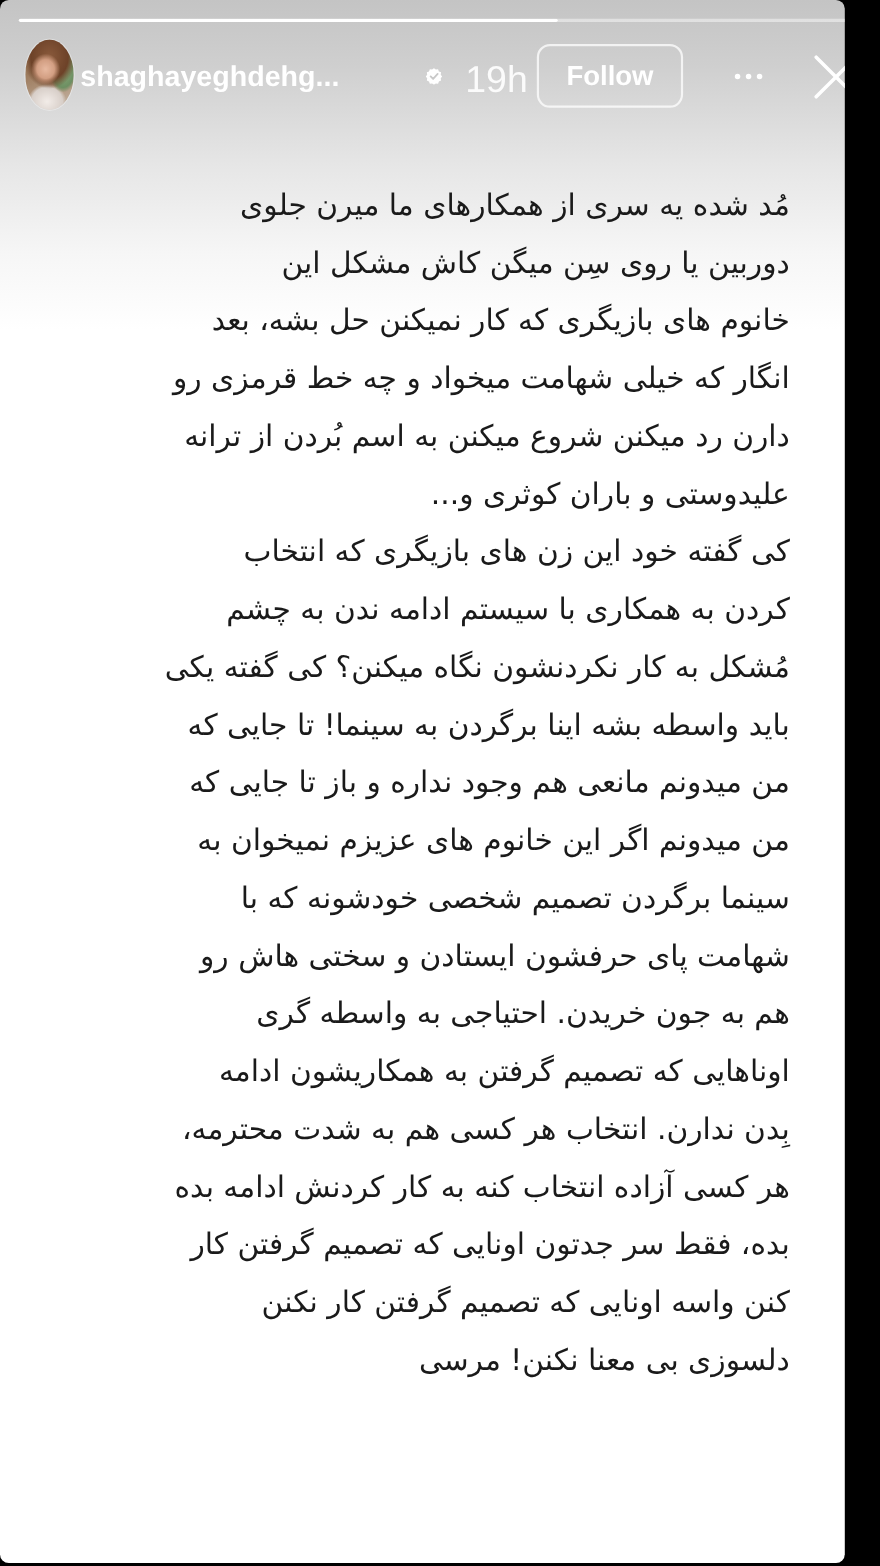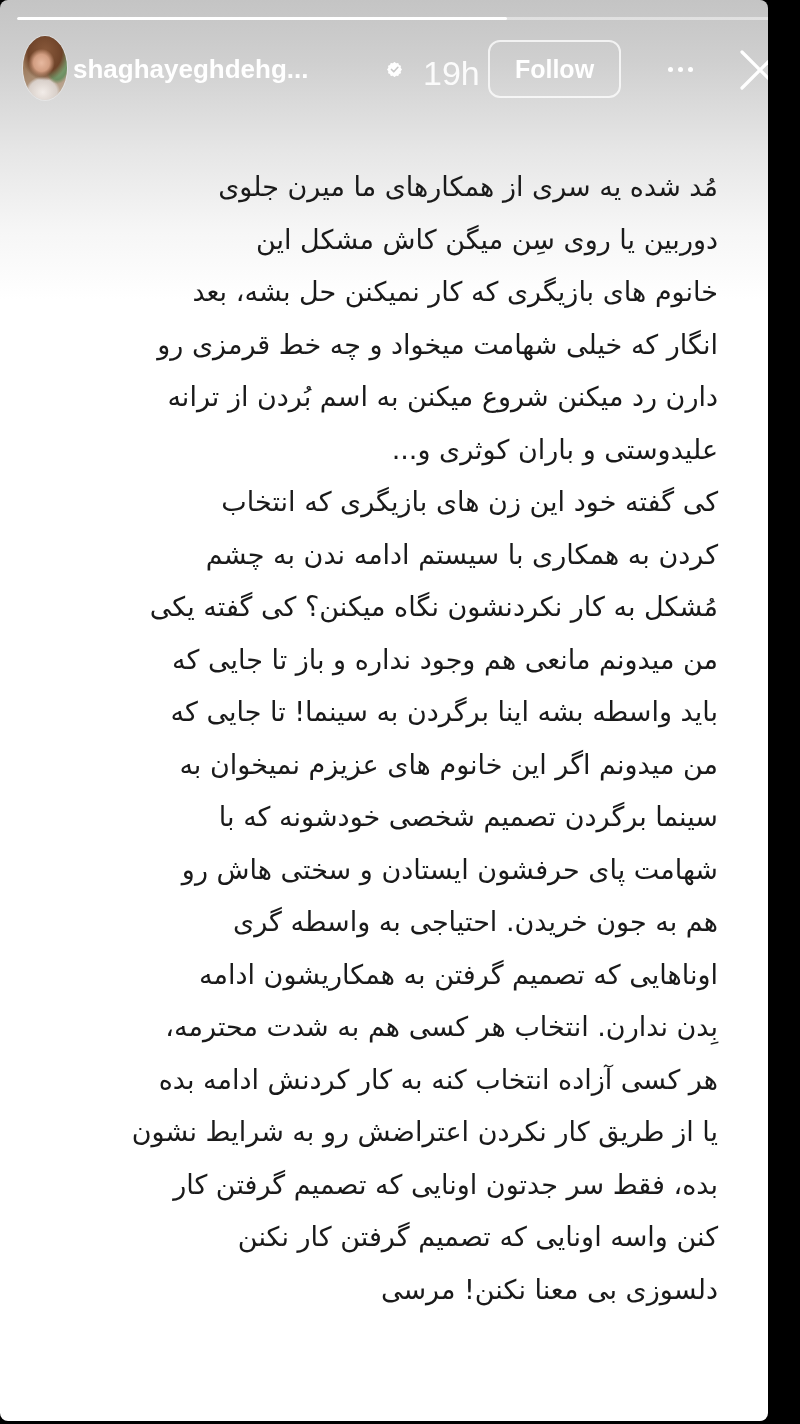--- a/index.html
+++ b/index.html
@@ -184,28 +184,27 @@
   <div class="content">
     <span class="line">مُد شده یه سری از همکارهای ما میرن جلوی</span>
     <span class="line">دوربین یا روی سِن میگن کاش مشکل این</span>
     <span class="line">خانوم های بازیگری که کار نمیکنن حل بشه، بعد</span>
     <span class="line">انگار که خیلی شهامت میخواد و چه خط قرمزی رو</span>
     <span class="line">دارن رد میکنن شروع میکنن به اسم بُردن از ترانه</span>
     <span class="line">علیدوستی و باران کوثری و...</span>
     <span class="line">کی گفته خود این زن های بازیگری که انتخاب</span>
     <span class="line">کردن به همکاری با سیستم ادامه ندن به چشم</span>
     <span class="line">مُشکل به کار نکردنشون نگاه میکنن؟ کی گفته یکی</span>
+    <span class="line">باید واسطه بشه اینا برگردن به سینما! تا جایی که</span>
     <span class="line">من میدونم مانعی هم وجود نداره و باز تا جایی که</span>
-    <span class="line">باید واسطه بشه اینا برگردن به سینما! تا جایی که</span>
     <span class="line">من میدونم اگر این خانوم های عزیزم نمیخوان به</span>
     <span class="line">سینما برگردن تصمیم شخصی خودشونه که با</span>
     <span class="line">شهامت پای حرفشون ایستادن و سختی هاش رو</span>
     <span class="line">هم به جون خریدن. احتیاجی به واسطه گری</span>
     <span class="line">اوناهایی که تصمیم گرفتن به همکاریشون ادامه</span>
     <span class="line">بِدن ندارن. انتخاب هر کسی هم به شدت محترمه،</span>
     <span class="line">هر کسی آزاده انتخاب کنه به کار کردنش ادامه بده</span>
-    <span class="line">یا از طریق کار نکردن اعتراضش رو به شرایط نشون</span>
     <span class="line">بده، فقط سر جدتون اونایی که تصمیم گرفتن کار</span>
     <span class="line">کنن واسه اونایی که تصمیم گرفتن کار نکنن</span>
     <span class="line">دلسوزی بی معنا نکنن! مرسی</span>
   </div>
 
 </div>
 
 </body></html>

